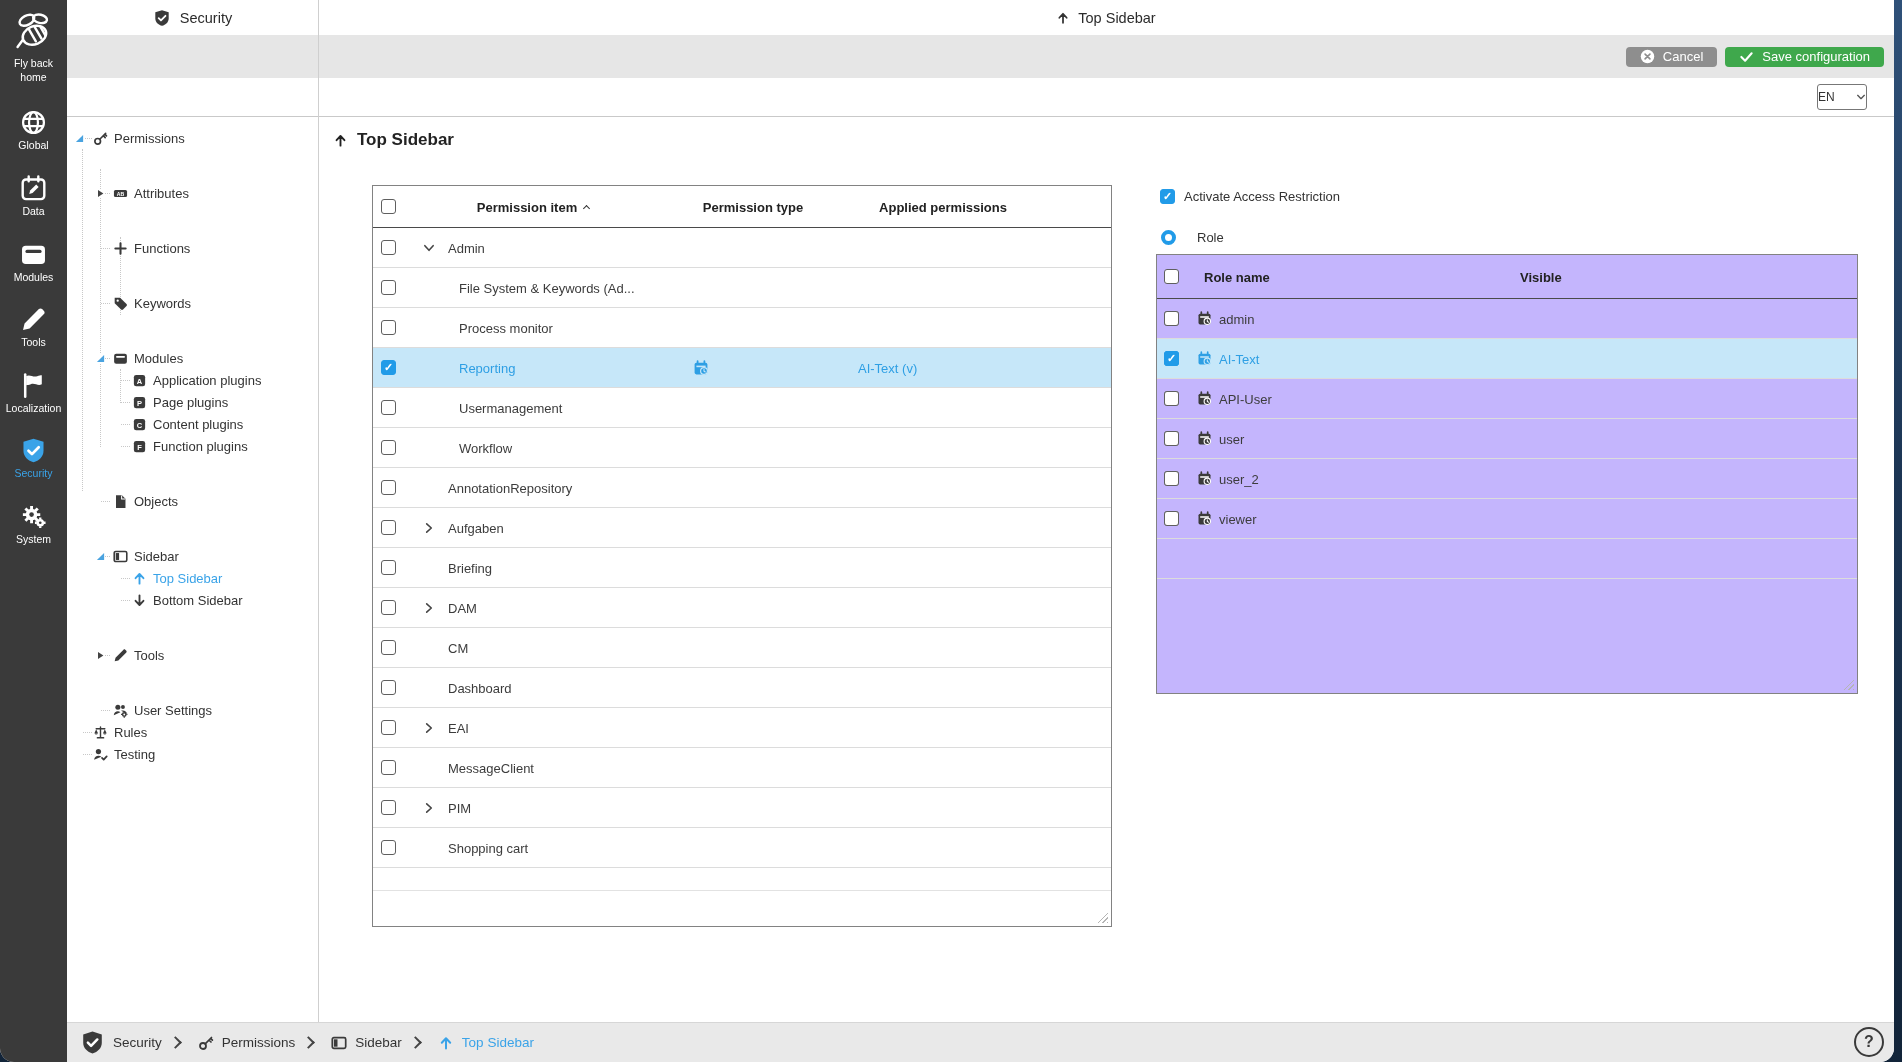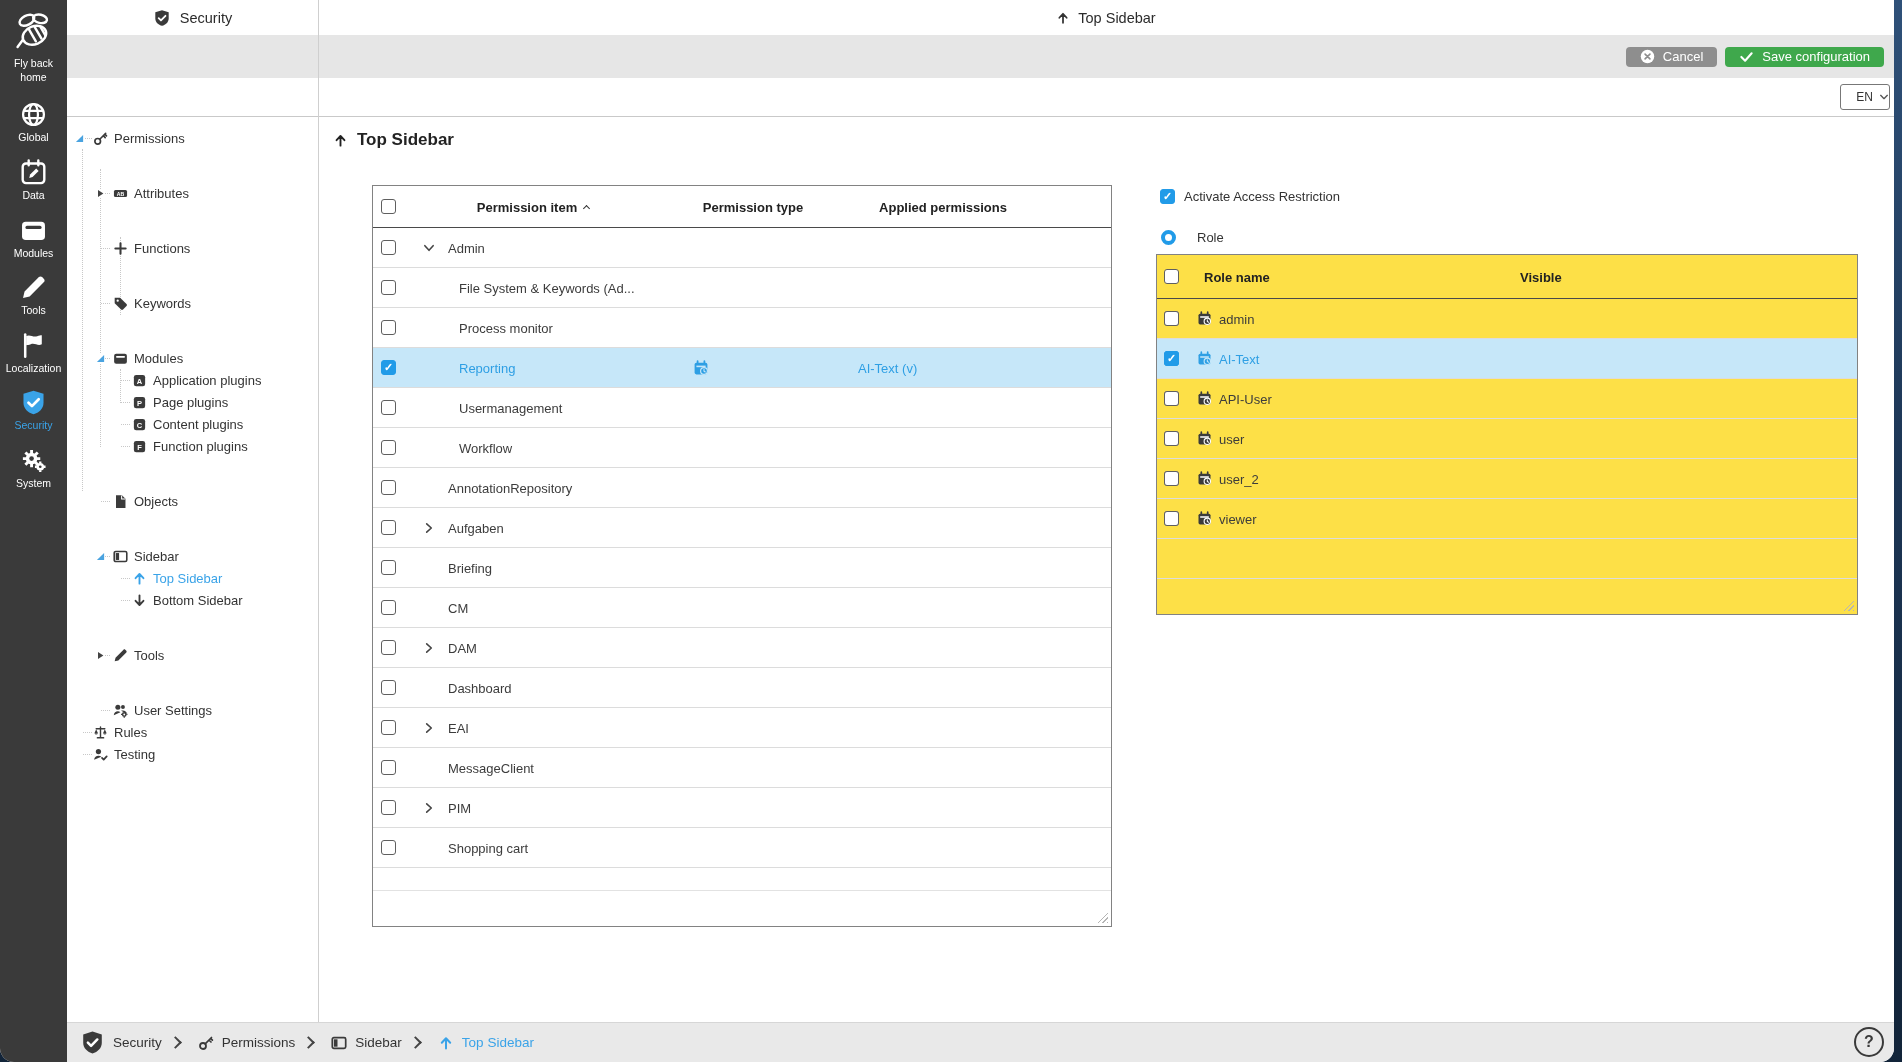--- a/index.html
+++ b/index.html
@@ -3,41 +3,41 @@
 <meta charset="utf-8">
 <style>
   :root{--bg:#fff;}
   *{margin:0;padding:0;box-sizing:border-box;}
   html,body{width:1902px;height:1062px;overflow:hidden;}
   body{font-family:"Liberation Sans",sans-serif;background:linear-gradient(180deg,#2f5179 0%,#1c3554 45%,#122439 100%);}
   .app{position:absolute;left:0;top:0;width:1894px;height:1062px;background:#fff;border-radius:0 0 14px 14px;overflow:hidden;}
   svg{display:block;}
 
   
-  .iconbar{position:absolute;left:0;top:0;width:67px;height:100%;background:#3a3a3a;--bg:#3a3a3a;z-index:6;display:flex;flex-direction:column;align-items:flex-end;color:#fff;}
+  .iconbar{position:absolute;left:0;top:0;width:67px;height:100%;background:#3a3a3a;--bg:#3a3a3a;z-index:6;display:flex;flex-direction:column;align-items:flex-end;color:#fff;gap:8px;}
   .sbitem{display:flex;flex-direction:column;align-items:center;margin-bottom:14px;cursor:pointer;width:100%;}
   .sbitem:first-of-type{margin:9px 0 17px;}
   .sbicon svg{width:27px;height:27px;}
   .sbitem:first-of-type .sbicon svg{width:45px;height:45px;}
   .sblabel{font-size:10.5px;margin-top:3px;text-align:center;line-height:1.3;padding:0 3px;}
   .sbitem.active{color:#3aa3e8;}
 
   
   .tabbar{position:absolute;left:67px;right:0;top:0;height:35px;background:#fff;}
   .tab-left{position:absolute;left:0;top:0;width:251px;height:35px;display:flex;align-items:center;justify-content:center;gap:9px;font-size:14.5px;color:#2b2b2b;cursor:pointer;}
   .tab-left svg{width:18px;height:18px;color:#3a3a3a;}
   .tab-center{position:absolute;left:251px;right:0;top:0;height:35px;display:flex;align-items:center;justify-content:center;gap:8px;font-size:14.5px;color:#2b2b2b;cursor:pointer;}
   .tab-center svg{width:14px;height:14px;color:#333;}
   .toolbar{position:absolute;left:67px;right:0;top:35px;height:43px;background:#e6e6e6;display:flex;align-items:center;justify-content:flex-end;padding-right:10px;gap:8px;}
   .btn{display:inline-flex;align-items:center;gap:8px;height:20px;border:none;border-radius:4px;color:#fff;font-size:13px;padding:0 14px;font-family:inherit;cursor:pointer;}
   .btn svg{width:15px;height:15px;}
   .btn.cancel{background:#8e8e8e;}
   .btn.save{background:#3fa84c;}
   .langrow{position:absolute;left:67px;right:0;top:78px;height:38px;background:#fff;}
-  .lang{position:absolute;right:4px;top:6px;width:50px;height:26px;border:1px solid #777;border-radius:3px;display:flex;align-items:center;justify-content:flex-end;gap:6px;font-size:12px;color:#333;background:#fff;cursor:pointer;}
+  .lang{position:absolute;right:27px;top:6px;width:50px;height:26px;border:1px solid #777;border-radius:3px;display:flex;align-items:center;justify-content:space-between;gap:6px;font-size:12px;color:#333;background:#fff;cursor:pointer;}
   .lang svg{width:10px;height:10px;}
   .vline{position:absolute;left:318px;top:0;bottom:40px;width:1px;background:#cfcfcf;z-index:3;}
 
   
   .content{position:absolute;left:67px;right:0;top:116px;bottom:40px;background:#fff;border-top:1px solid #c9c9c9;}
 
   
   .tree{position:absolute;left:0;top:0;width:251px;height:100%;padding-top:10px;}
   .trow{position:relative;height:22px;display:flex;align-items:center;font-size:13px;color:#333;cursor:pointer;white-space:nowrap;}
   .trow.lv0{padding-left:26px;}.trow.lv1{padding-left:46px;margin-top:33px;}.trow.lv2{padding-left:65px;}
@@ -82,21 +82,21 @@
   .prow.lv0 .nm{left:75px;}.prow.lv1 .nm{left:86px;}
   .ticon{position:absolute;left:320px;top:12px;color:#2e9fe4;}
   .ticon svg{width:16px;height:16px;}
   .applied{position:absolute;left:485px;top:50%;transform:translateY(-50%);white-space:nowrap;}
   .pt-footer{position:absolute;left:0;right:0;bottom:0;height:36px;border-top:1px solid #e2e2e2;background:#fff;}
   .rsz{position:absolute;right:3px;bottom:3px;width:13px;height:13px;background:repeating-linear-gradient(135deg,transparent 0 2px,#b5b5b5 2px 3px);clip-path:polygon(100% 0,100% 100%,0 100%);cursor:nwse-resize;}
 
   
   .access{position:absolute;left:842px;top:72px;display:flex;align-items:center;gap:9px;font-size:13px;color:#333;cursor:pointer;}
   .roleopt{position:absolute;left:843px;top:113px;display:flex;align-items:center;gap:21px;font-size:13px;color:#333;cursor:pointer;}
-  .rtable{position:absolute;left:838px;top:137px;width:702px;height:361px;border:1px solid #828282;background:#fde047;}
+  .rtable{position:absolute;left:838px;top:137px;width:702px;height:440px;border:1px solid #828282;background:#c4b5fd;}
   .rt-header{position:relative;height:44px;border-bottom:1px solid #4a4a4a;font-weight:bold;font-size:13px;color:#222;}
   .rt-header .hcb{position:absolute;left:7px;top:14px;}
   .rh1{position:absolute;left:47px;top:15px;cursor:pointer;}
   .rh2{position:absolute;left:363px;top:15px;cursor:pointer;}
   .rrow{position:relative;height:40px;border-bottom:1px solid #dcdcdc;font-size:13px;color:#3c3c3c;}
   .rrow.sel{background:#c6e7f9;--bg:#c6e7f9;color:#2e9fe4;}
   .rrow .cb{position:absolute;left:7px;top:12px;}
   .ricn{position:absolute;left:40px;top:12px;color:#3b3b3b;}
   .ricn svg{width:15px;height:15px;}
   .rrow.sel .ricn{color:#2e9fe4;}
@@ -495,34 +495,34 @@
             <div class="prow lv0" data-name="permission-row">
               <span class="cb" data-name="row-checkbox"></span>
 
               <span class="nm" data-name="permission-item-name">Briefing</span>
 
               <span class="applied" data-name="applied-permissions-value"></span>
             </div>
 
             <div class="prow lv0" data-name="permission-row">
               <span class="cb" data-name="row-checkbox"></span>
-
-              <span class="nm" data-name="permission-item-name">CM</span>
-
-              <span class="applied" data-name="applied-permissions-value"></span>
-            </div>
-
-            <div class="prow lv0" data-name="permission-row">
-              <span class="cb" data-name="row-checkbox"></span>
               <span class="chev" data-name="expand-chevron">
                 <svg viewBox="0 0 13 13">
                   <path d="M4 2l5 4.5L4 11" fill="none" stroke="currentColor" stroke-width="1.7" stroke-linecap="round" stroke-linejoin="round"></path>
                 </svg>
               </span>
               <span class="nm" data-name="permission-item-name">DAM</span>
+
+              <span class="applied" data-name="applied-permissions-value"></span>
+            </div>
+
+            <div class="prow lv0" data-name="permission-row">
+              <span class="cb" data-name="row-checkbox"></span>
+
+              <span class="nm" data-name="permission-item-name">CM</span>
 
               <span class="applied" data-name="applied-permissions-value"></span>
             </div>
 
             <div class="prow lv0" data-name="permission-row">
               <span class="cb" data-name="row-checkbox"></span>
 
               <span class="nm" data-name="permission-item-name">Dashboard</span>
 
               <span class="applied" data-name="applied-permissions-value"></span>

